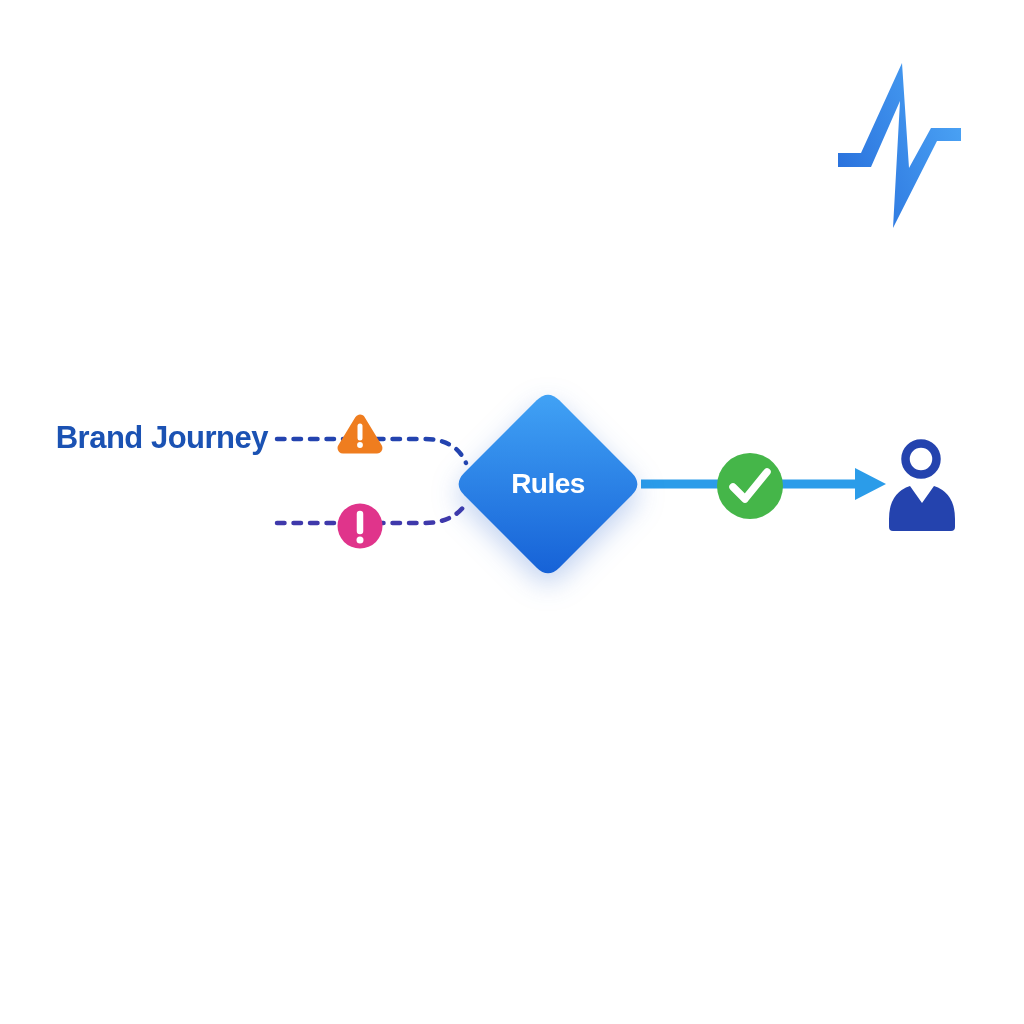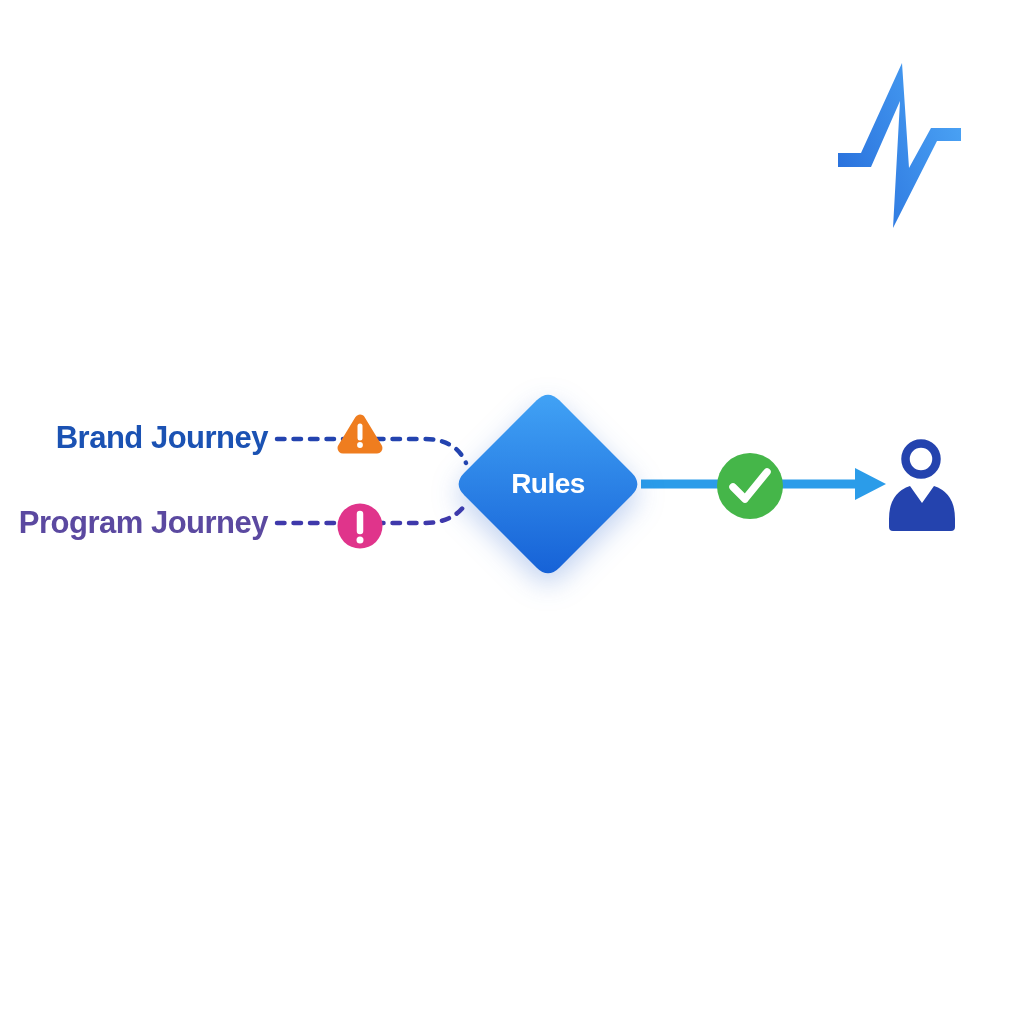--- a/index.html
+++ b/index.html
@@ -84,17 +84,16 @@
       <circle cx="921" cy="459" r="15.5" fill="none" stroke="#2443ae" stroke-width="8.5"></circle>
       <path d="M893,531 q-4,0 -4,-4 v-8 q0,-26 21,-33 l12,17 12,-17 q21,7 21,33 v8 q0,4 -4,4 z" fill="#2443ae"></path>
     </g>
 
     <path d="M838,153 L861,153 L902,63 L909,168 L931,128 L961,128 L961,141 L937,141
              L893,228 L900,101 L871,167 L838,167 Z" fill="url(#logoGrad)"></path>
   </svg>
 
   <div class="journey-label" id="brand-label">Brand Journey</div>
 
-  <div class="journey-label" id="program-label">Program Journey</div>
 
   <div class="rules-label">Rules</div>
 
 </div>
 
 </body></html>

